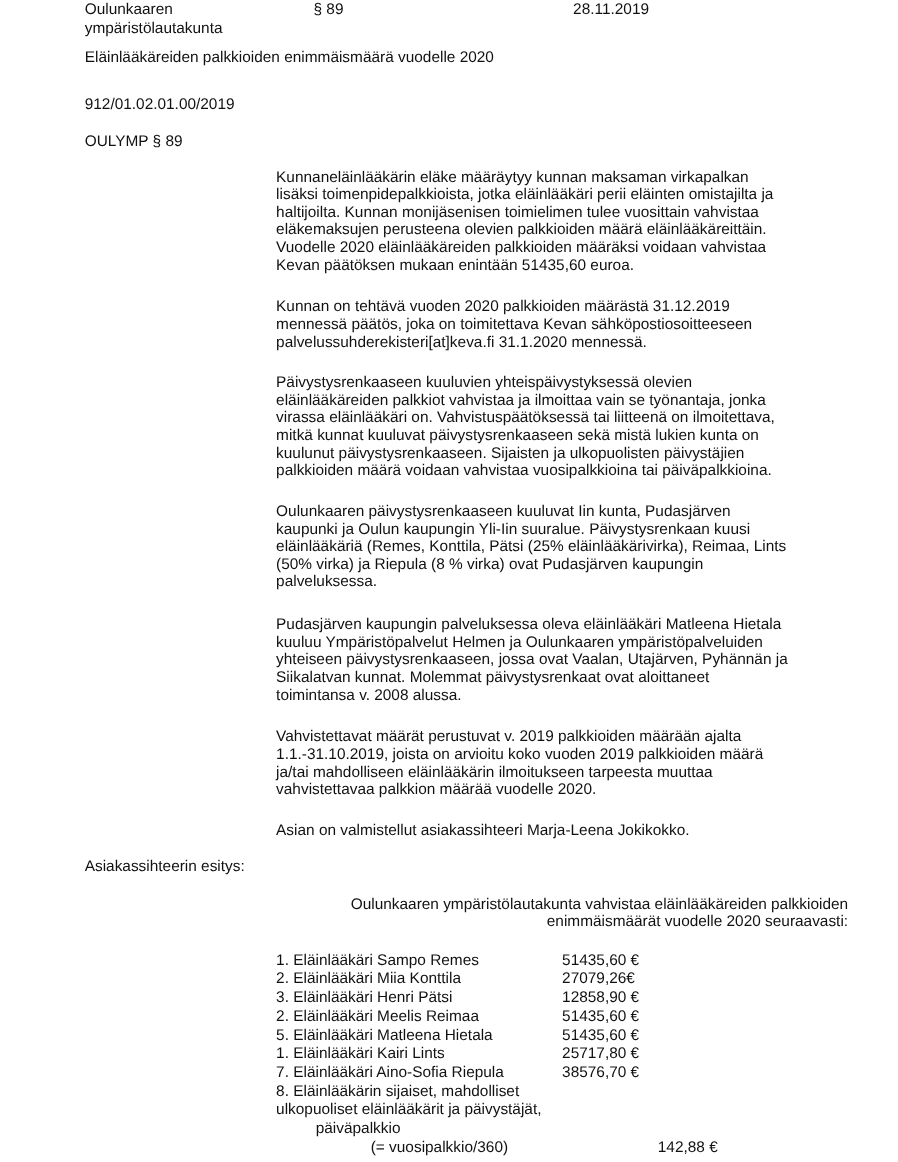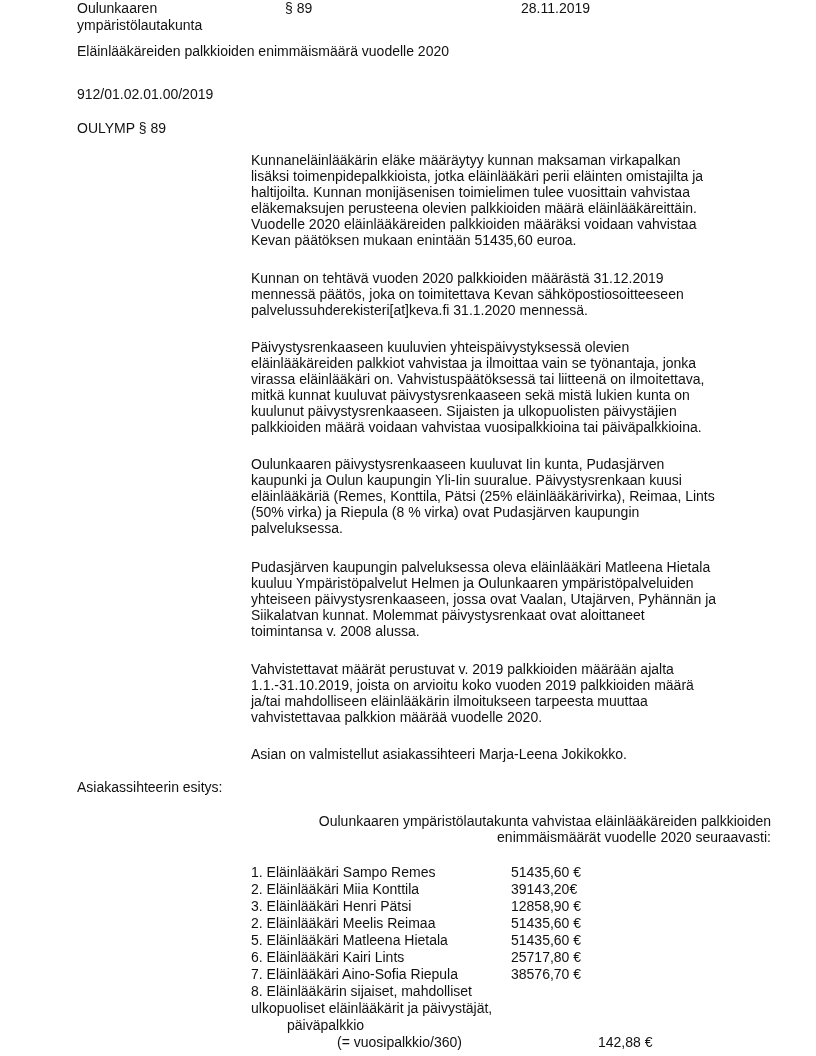--- a/index.html
+++ b/index.html
@@ -57,32 +57,32 @@
 <div class="para" style="top:746px;">Asian on valmistellut asiakassihteeri Marja-Leena Jokikokko.</div>
 
 <div class="abs" style="left:77px; top:779px;">Asiakassihteerin esitys:</div>
 <div class="para" style="top:813px;text-align:right;">Oulunkaaren ympäristölautakunta vahvistaa eläinlääkäreiden palkkioiden
 enimmäismäärät vuodelle 2020 seuraavasti:</div>
 
 <div class="row" style="top:864px;">1. Eläinlääkäri Sampo Remes</div>
 <div class="amt" style="top:864px;">51435,60 €</div>
 
 <div class="row" style="top:881px;">2. Eläinlääkäri Miia Konttila</div>
-<div class="amt" style="top:881px;">39143,20€</div>
+<div class="amt" style="top:881px;">27079,26€</div>
 
 <div class="row" style="top:898px;">3. Eläinlääkäri Henri Pätsi</div>
 <div class="amt" style="top:898px;">12858,90 €</div>
 
 <div class="row" style="top:915px;">2. Eläinlääkäri Meelis Reimaa</div>
 <div class="amt" style="top:915px;">51435,60 €</div>
 
 <div class="row" style="top:932px;">5. Eläinlääkäri Matleena Hietala</div>
 <div class="amt" style="top:932px;">51435,60 €</div>
 
-<div class="row" style="top:949px;">6. Eläinlääkäri Kairi Lints</div>
+<div class="row" style="top:949px;">1. Eläinlääkäri Kairi Lints</div>
 <div class="amt" style="top:949px;">25717,80 €</div>
 
 <div class="row" style="top:966px;">7. Eläinlääkäri Aino-Sofia Riepula</div>
 <div class="amt" style="top:966px;">38576,70 €</div>
 
 <div class="row" style="top:983px;">8. Eläinlääkärin sijaiset, mahdolliset</div>
 <div class="row" style="top:1000px;">ulkopuoliset eläinlääkärit ja päivystäjät,</div>
 <div class="row" style="top:1017px;padding-left:36px;">päiväpalkkio</div>
 <div class="abs" style="left:337px; top:1034px;">(= vuosipalkkio/360)</div>
 <div class="abs" style="left:598px; top:1034px;">142,88 €</div>

